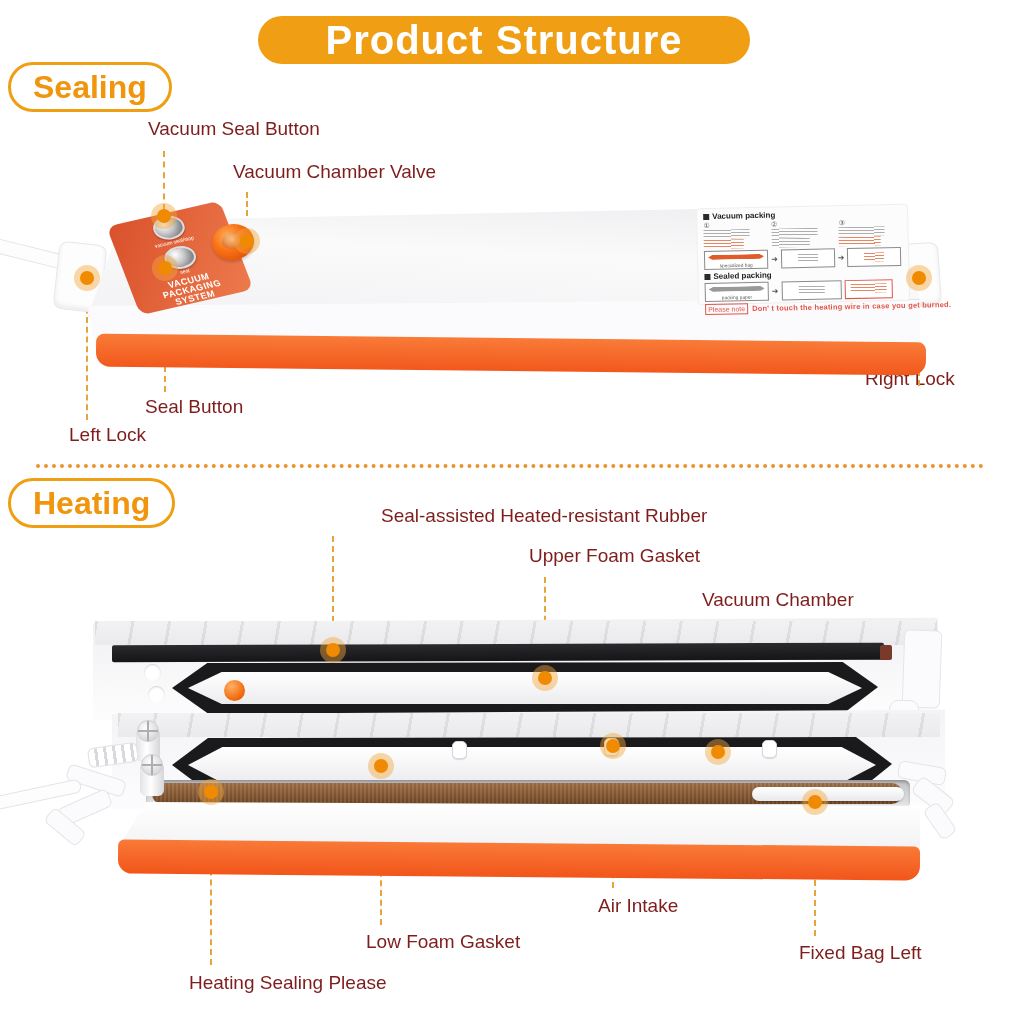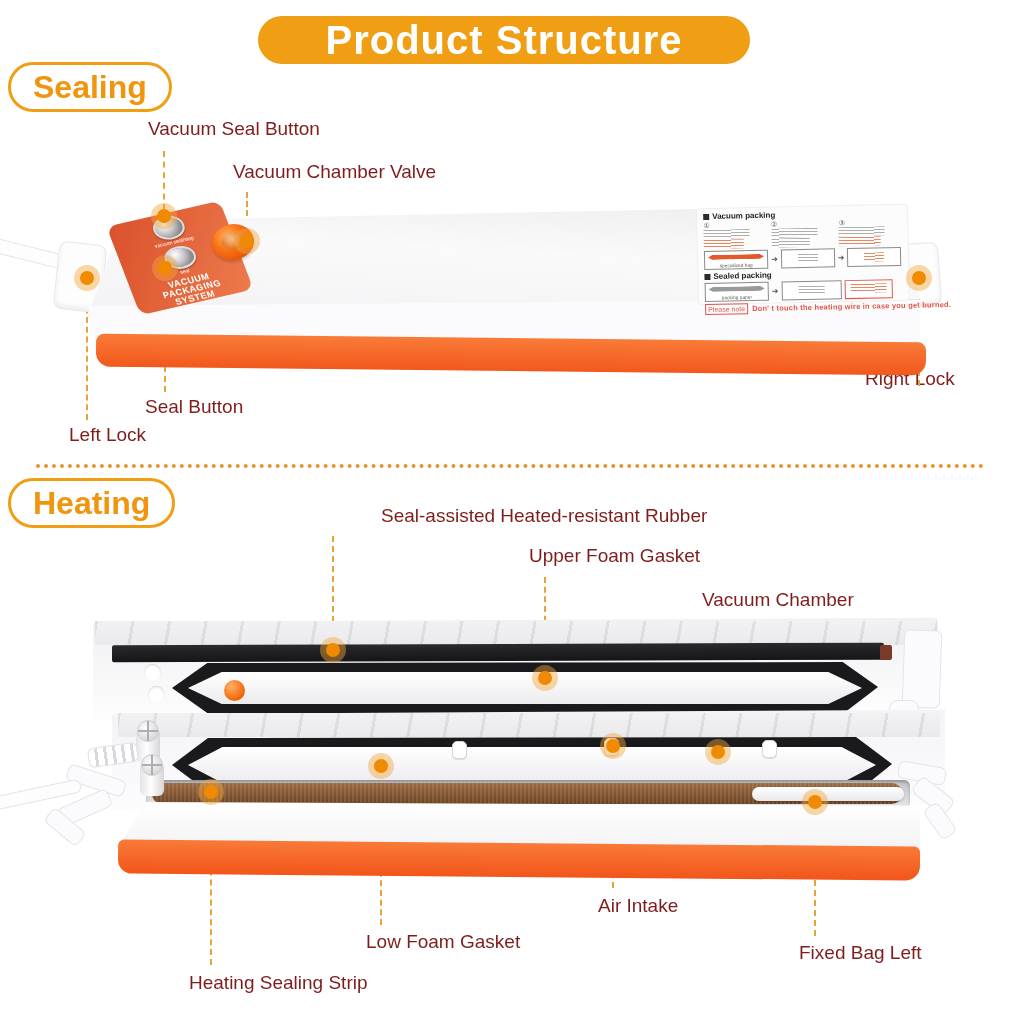--- a/index.html
+++ b/index.html
@@ -209,21 +209,21 @@
   <div class="abs dot" style="left:906px;top:265px;"></div>
 
   <div class="abs divider"></div>
   <div class="abs section-bubble" style="left:8px;top:478px;">Heating</div>
 
   <div class="abs callout" style="left:333px;top:505px;margin-left:48px;">Seal-assisted Heated-resistant Rubber</div>
   <div class="abs callout" style="left:702px;top:589px;">Vacuum Chamber</div>
   <div class="abs callout" style="left:529px;top:545px;">Upper Foam Gasket</div>
   <div class="abs callout" style="left:598px;top:895px;">Air Intake</div>
   <div class="abs callout" style="left:366px;top:931px;">Low Foam Gasket</div>
-  <div class="abs callout" style="left:189px;top:972px;">Heating Sealing Strip</div>
+  <div class="abs callout" style="left:189px;top:972px;">Heating Sealing Please</div>
   <div class="abs callout" style="left:799px;top:942px;">Fixed Bag Left</div>
 
   <div class="abs leader" style="left:332px;top:536px;height:106px;"></div>
   <div class="abs leader" style="left:544px;top:577px;height:93px;"></div>
   <div class="abs leader" style="left:717px;top:619px;height:125px;"></div>
   <div class="abs leader" style="left:612px;top:754px;height:134px;"></div>
   <div class="abs leader" style="left:380px;top:774px;height:151px;"></div>
   <div class="abs leader" style="left:210px;top:800px;height:165px;"></div>
   <div class="abs leader" style="left:814px;top:810px;height:126px;"></div>
 

